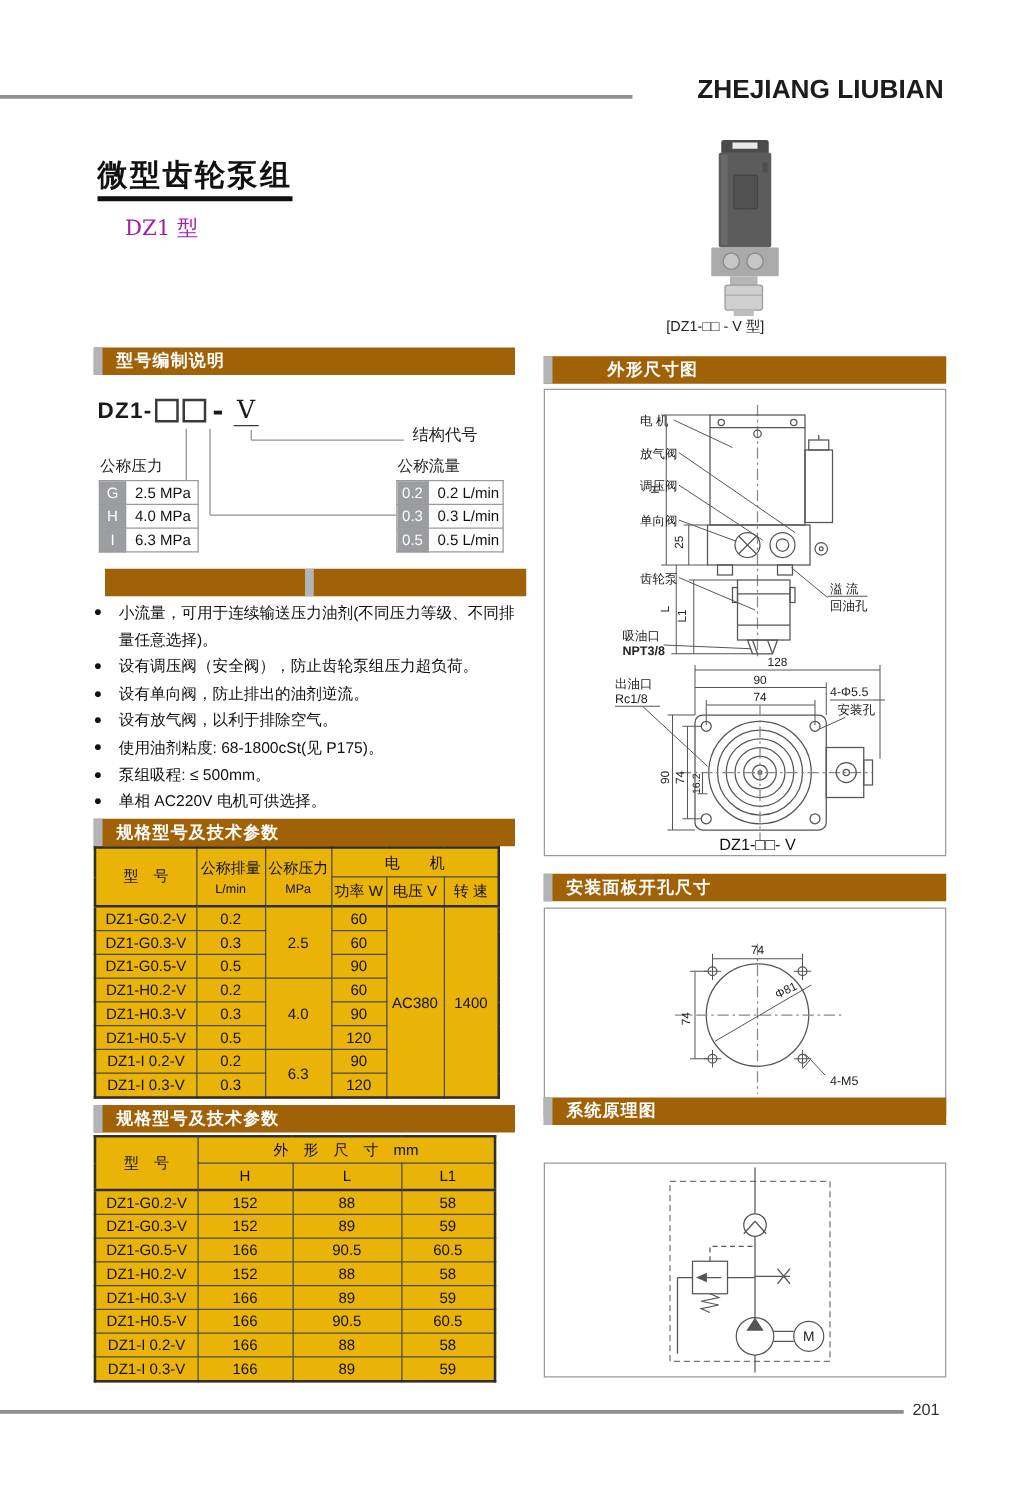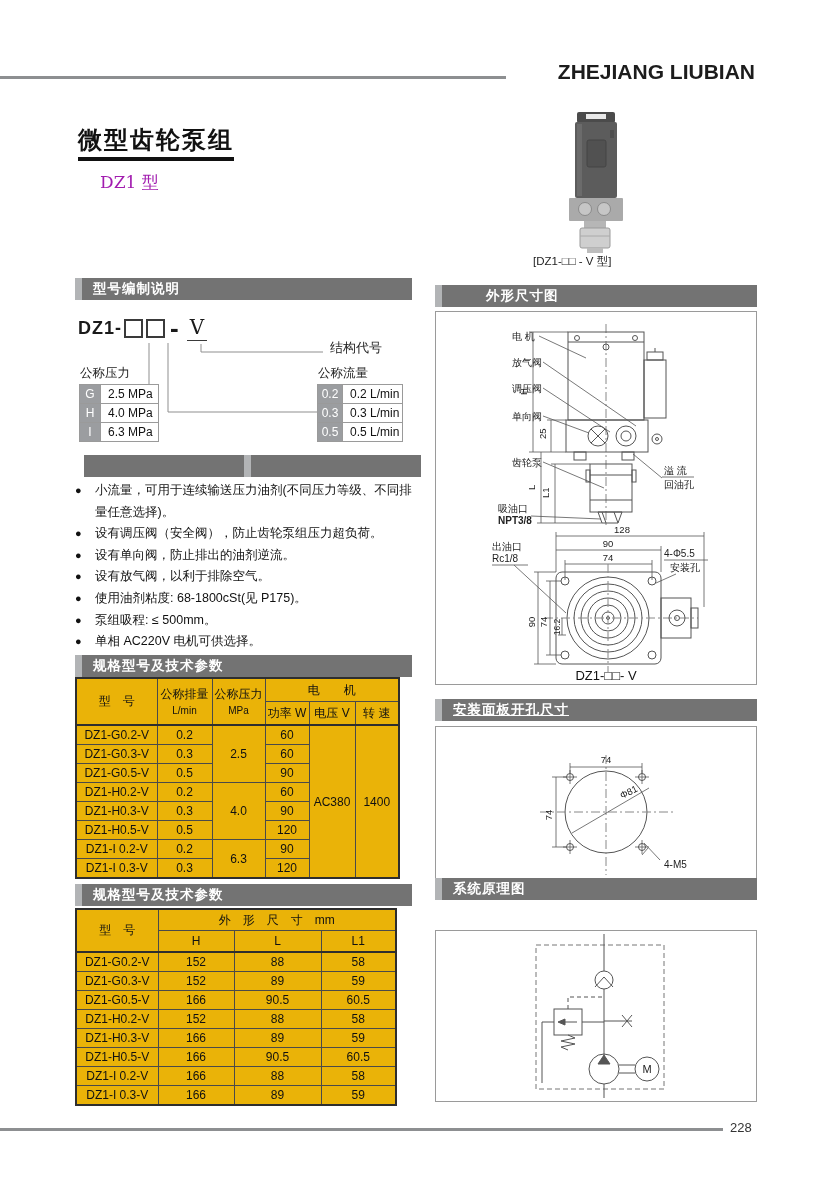--- a/index.html
+++ b/index.html
@@ -10,21 +10,21 @@
   }
   .abs{position:absolute;}
   
   .top-rule{left:0;top:76px;width:506px;height:3px;background:#8d8f91;}
   .brand{left:515px;top:60px;width:240px;text-align:right;font-size:21px;font-weight:bold;letter-spacing:0px;color:#1c1c1c;}
   
   .title-main{left:78px;top:124px;font-size:24px;font-weight:bold;letter-spacing:2px;color:#111;}
   .title-underline{left:78px;top:157px;width:156px;height:4px;background:#111;}
   .title-sub{left:100px;top:171px;font-size:17px;font-family:"DejaVu Serif","Liberation Serif",serif;color:#a21caf;}
   
-  .section-bar{height:22px;width:337px;background:#737373;color:#fff;display:flex;align-items:center;}
+  .section-bar{height:22px;width:337px;background:#a16207;color:#fff;display:flex;align-items:center;}
   .section-bar .accent{width:7px;height:22px;background:#b2b4b6;margin-right:11px;flex:none;}
   .section-bar .bar-label{font-size:13.5px;font-weight:bold;letter-spacing:1px;line-height:22px;}
   .w-right{width:322px;}
   
   .code-row{left:78px;top:314px;display:flex;align-items:flex-start;}
   .code-prefix{font-size:18px;font-weight:bold;letter-spacing:1px;line-height:28px;}
   .code-box{width:15px;height:15px;border:2px solid #3a3a3a;margin:5px 1px 0 2px;background:#fff;}
   .code-dash{font-size:26px;font-weight:bold;line-height:28px;margin-left:4px;}
   .code-v{font-size:20px;font-family:"DejaVu Serif","Liberation Serif",serif;line-height:26px;margin-left:8px;padding:0 3px 0 3px;border-bottom:1.5px solid #3a3a3a;}
   .structure-label{left:330px;top:339px;font-size:13px;color:#222;}
@@ -461,21 +461,21 @@
       <text class="d-dim" x="124" y="315" transform="rotate(-90 124 315)" text-anchor="middle" style="font-size:8.5px">16.2</text>
       <text class="d-label" x="56" y="238">出油口</text>
       <text class="d-label" x="56" y="250">Rc1/8</text>
       <text class="d-label" x="228" y="245">4-Φ5.5</text>
       <text class="d-label" x="234" y="259">安装孔</text>
       <text class="d-cap" x="170" y="368" text-anchor="middle">DZ1-□□- V</text>
     </g>
   </svg>
 </div>
 
-<div class="abs section-bar w-right" style="left:435px;top:699px;text-decoration:underline;">
+<div class="abs section-bar w-right" style="left:435px;top:699px;">
   <div class="accent"></div>
   <span class="bar-label">安装面板开孔尺寸</span>
 </div>
 <div class="abs draw-box" style="left:435px;top:726px;width:320px;height:165px;">
   <svg width="320" height="165" viewBox="0 0 320 165">
     <g stroke="#555" stroke-width="1" fill="none">
       <circle cx="170" cy="85" r="41"></circle>
       <line x1="104" y1="85" x2="240" y2="85" stroke-dasharray="9 3 2 3" stroke="#888"></line>
       <line x1="170" y1="28" x2="170" y2="148" stroke-dasharray="9 3 2 3" stroke="#888"></line>
 
@@ -549,13 +549,13 @@
 
       <line x1="183" y1="134" x2="199" y2="134"></line>
       <line x1="183" y1="142" x2="199" y2="142"></line>
       <circle cx="211" cy="138" r="12"></circle>
     </g>
     <text x="211" y="142" text-anchor="middle" style="font-size:11px" fill="#222">M</text>
   </svg>
 </div>
 
 <div class="abs bottom-rule"></div>
-<div class="abs page-num">228</div>
+<div class="abs page-num">201</div>
 
 </body></html>

